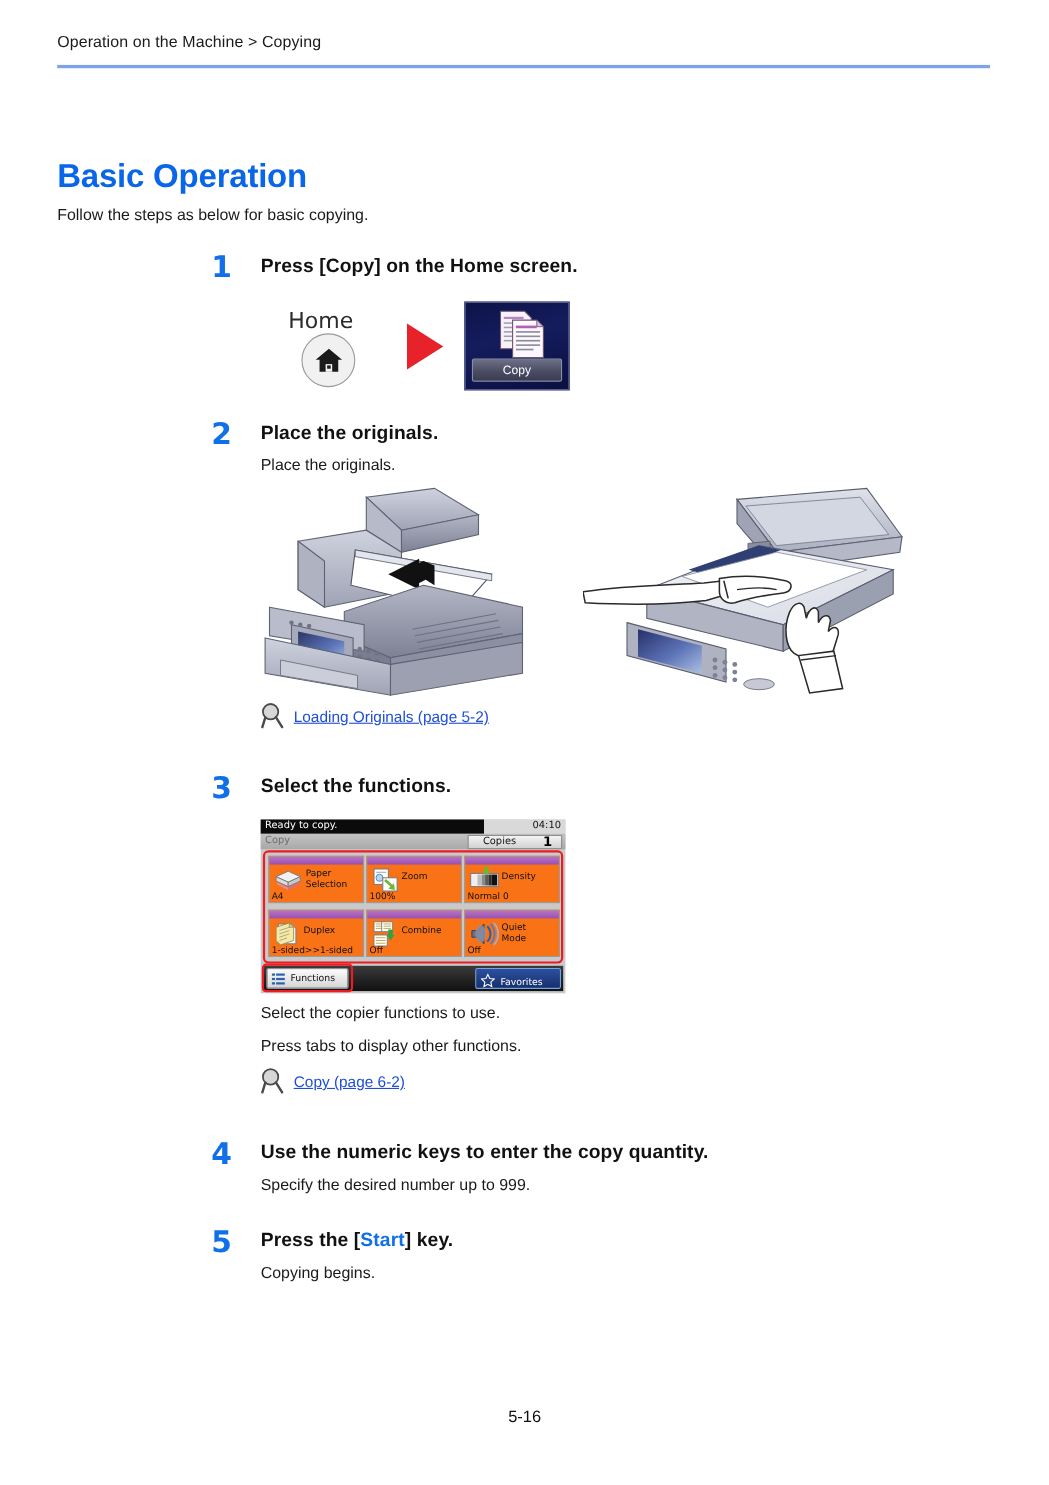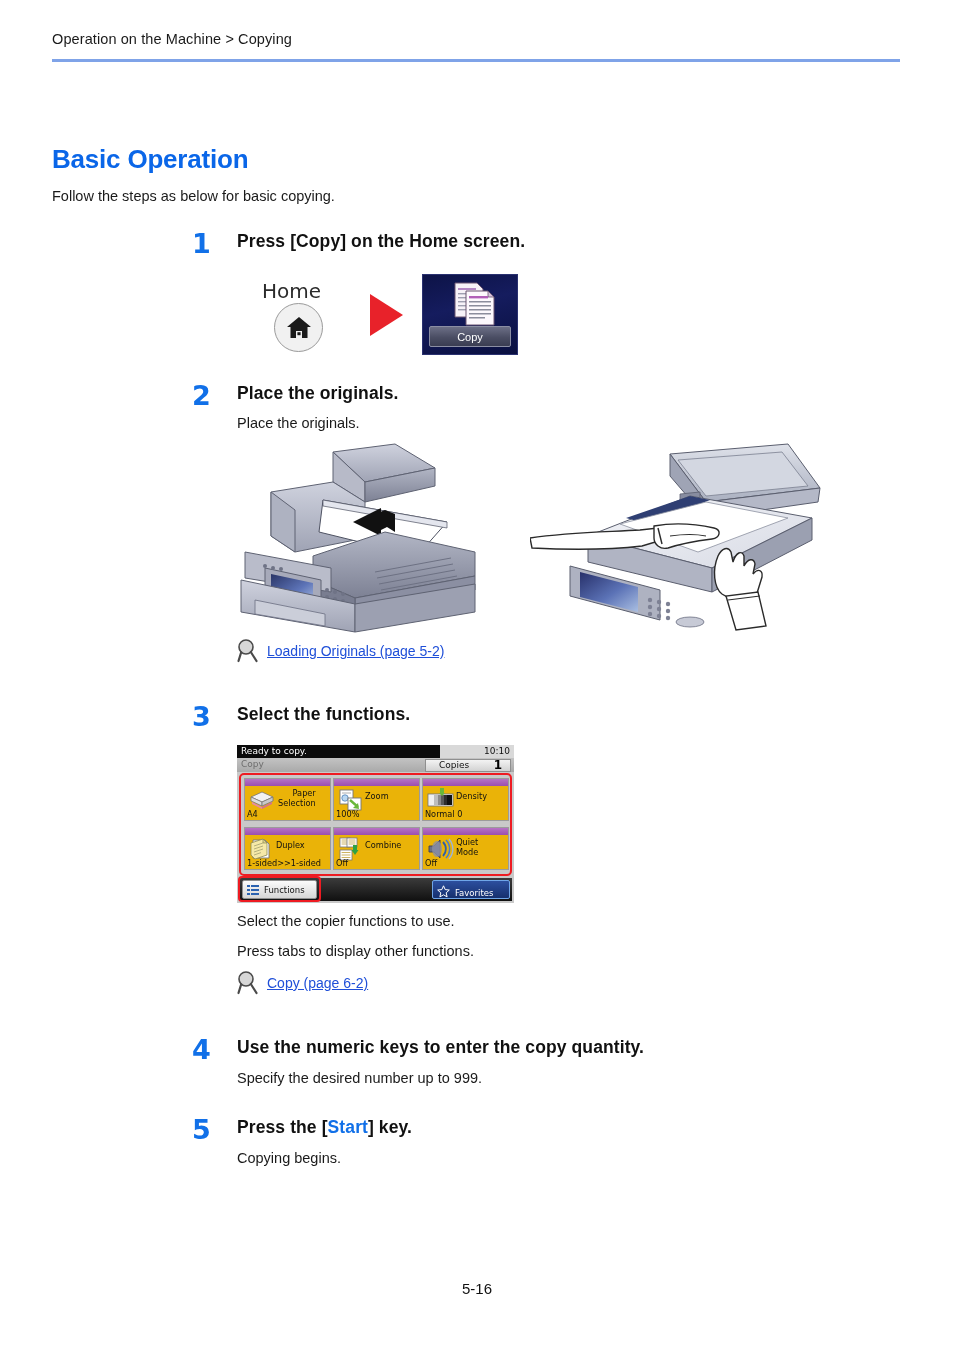--- a/index.html
+++ b/index.html
@@ -45,21 +45,21 @@
     top: 78px;
     font-size: 38px;
     font-weight: bold;
     color: #0a66e8;
     letter-spacing: -0.3px;
   }
   .h2-title {
     position: absolute;
     left: 52px;
     top: 144px;
-    font-size: 26px;
+    font-size: 30px;
     font-weight: bold;
     color: #0a66e8;
     letter-spacing: -0.2px;
   }
   .intro-text {
     position: absolute;
     left: 52px;
     top: 188px;
     font-size: 14.5px;
     color: #1a1a1a;
@@ -223,24 +223,23 @@
     width: 273px; height: 103px;
     border: 2.5px solid #ee1b22;
     border-radius: 5px;
     box-sizing: border-box;
     background: #c9c9c9;
   }
   .tile {
     position: absolute;
     width: 87px;
     height: 43px;
-    background: #eab308;
+    background: #f97316;
     border: 1px solid #9b9b9b;
     box-sizing: border-box;
-    text-align: right;
   }
   .tile .bar {
     position:absolute; left:0; top:0; right:0; height: 7px;
     background: linear-gradient(180deg,#b772c4,#9b4fae);
   }
   .tile .tlabel {
     position:absolute; left: 33px; top: 10px;
     font-size: 8.2px; line-height: 9.5px; color: #111;
     font-family: "DejaVu Sans", sans-serif;
   }
@@ -498,21 +497,21 @@
     <span class="xref-label">Loading Originals (page 5-2)</span>
   </div>
 
   <div class="step-num" style="left:192px; top:701px;">3</div>
   <div class="step-head" style="left:237px; top:704px;">Select the functions.</div>
 
   <div class="panel">
     <div class="panel-status">
       <div class="black"></div>
       <div class="msg">Ready to copy.</div>
-      <div class="clock">10:10</div>
+      <div class="clock">04:10</div>
     </div>
     <div class="panel-sub">
       <div class="mode">Copy</div>
       <div class="copies-box">
         <div class="lbl">Copies</div>
         <div class="val">1</div>
       </div>
     </div>
 
     <div class="tiles-frame">

